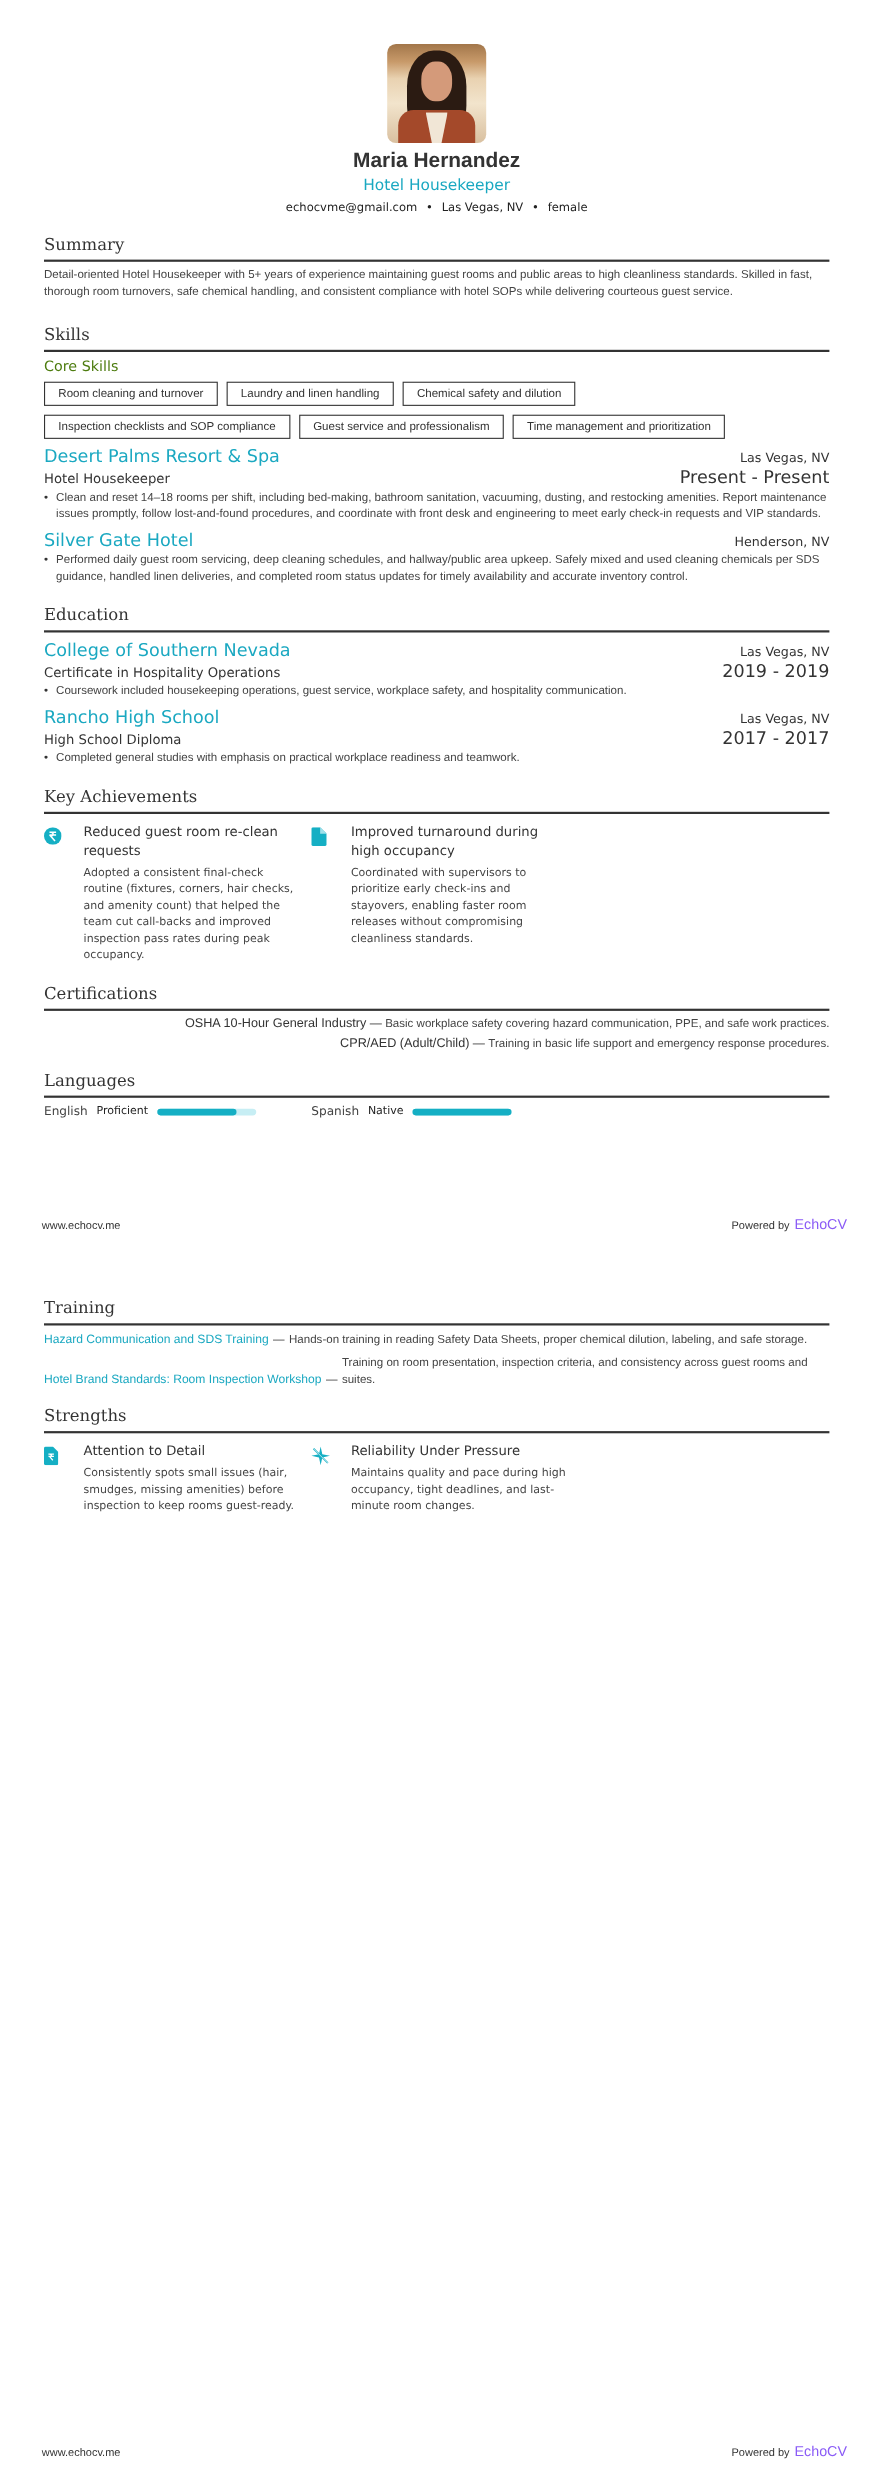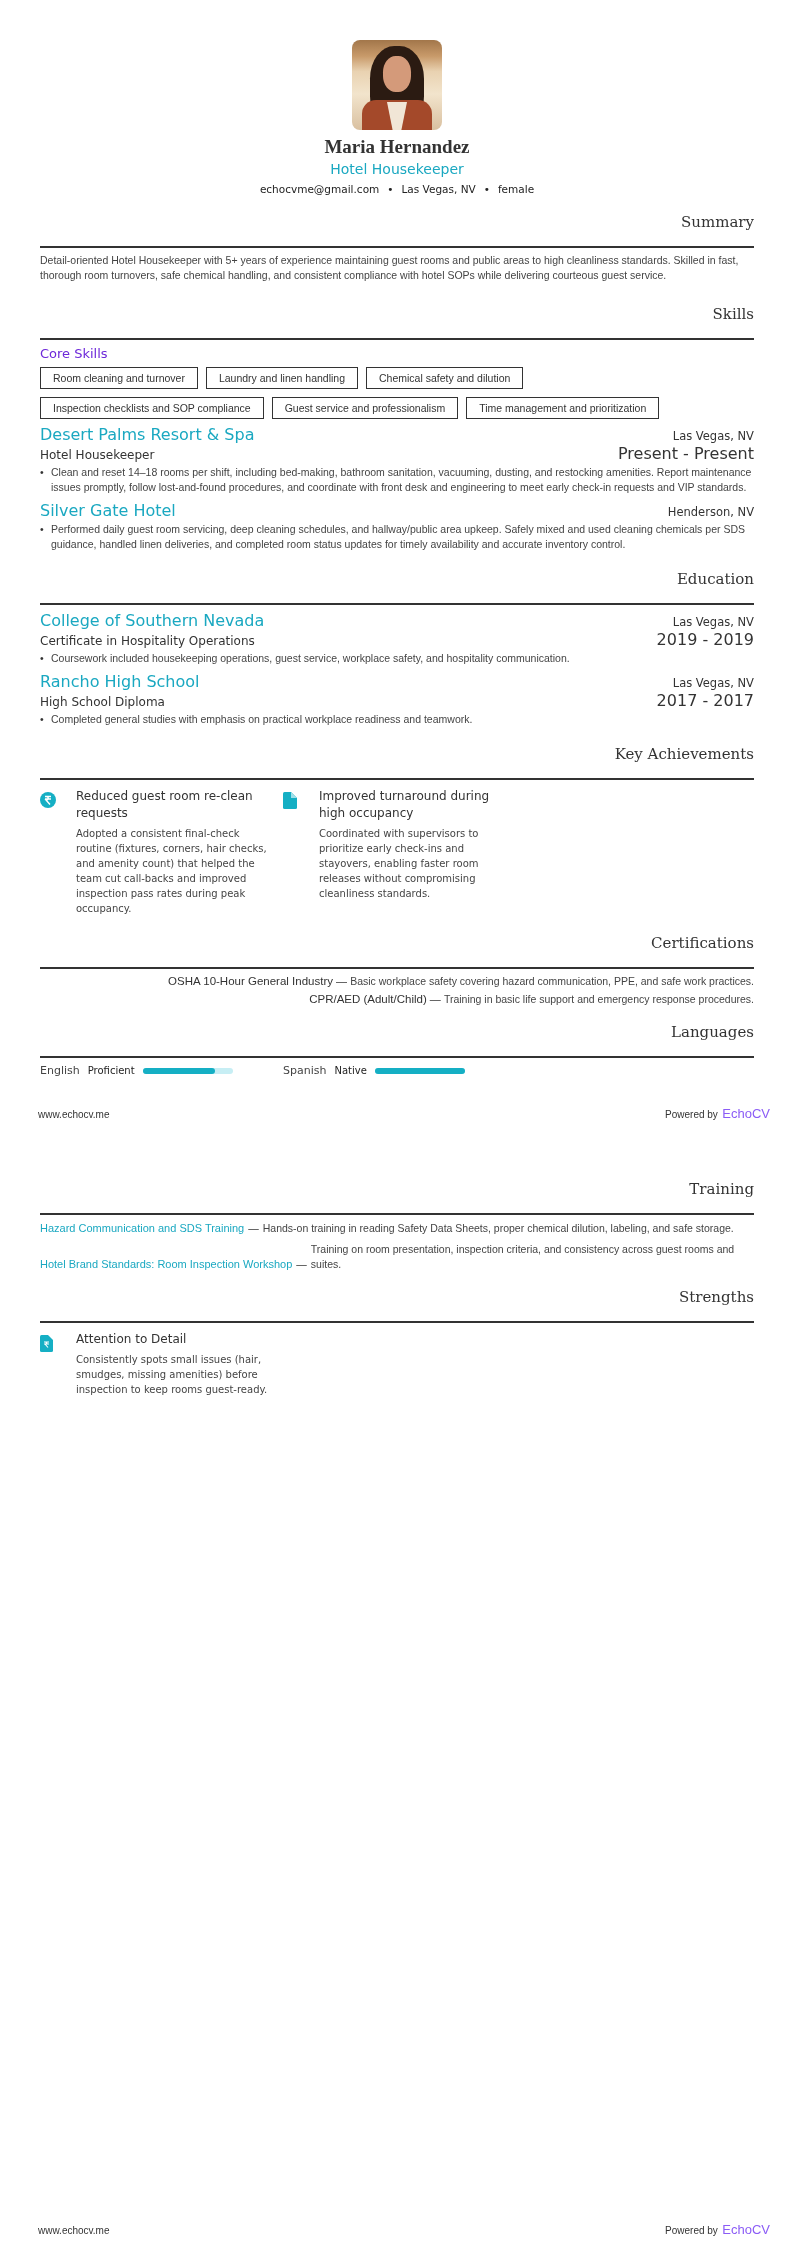--- a/index.html
+++ b/index.html
@@ -10,29 +10,29 @@
   .page2 { top: 1130px; height: 1116px; }
   .content { padding: 0 40px; }
 
   .header { text-align: center; padding-top: 40px; }
   .photo { width: 90px; height: 90px; border-radius: 8px; margin: 0 auto; overflow: hidden; position: relative;
     background: linear-gradient(180deg, #a2764a 0%, #c89a6a 18%, #e9d2b1 35%, #f2e4cc 60%, #d9c0a0 100%); }
   .photo .hair { position: absolute; left: 18px; top: 6px; width: 54px; height: 72px; border-radius: 45% 45% 30% 30%; background: #2b1b12; }
   .photo .face { position: absolute; left: 31px; top: 16px; width: 28px; height: 36px; border-radius: 45%; background: #d49a7a; }
   .photo .jacket { position: absolute; left: 10px; top: 60px; width: 70px; height: 34px; border-radius: 14px 14px 0 0; background: #a4492a; }
   .photo .shirt { position: absolute; left: 35px; top: 62px; width: 20px; height: 30px; background: #f1e6d6; clip-path: polygon(0 0,100% 0,70% 100%,30% 100%); }
-  .name { font-family: Liberation Serif, serif; font-weight: bold; font-size: 19px; color: #333; margin-top: 6px; }
+  .name { font-family: Liberation Sans, sans-serif; font-weight: bold; font-size: 19px; color: #333; margin-top: 6px; }
   .title { font-size: 14px; color: #1aa8c1; margin-top: 3px; }
   .contact { font-size: 10.5px; color: #222; margin-top: 6px; }
   .contact .dot { margin: 0 8px; }
 
-  .section-title { font-family: "DejaVu Serif", serif; font-size: 15px; color: #333; text-align: right; margin-top: 16px; padding-bottom: 15px; border-bottom: 2px solid #333; }
+  .section-title { font-family: "DejaVu Serif", serif; font-size: 15px; color: #333; text-align: left; margin-top: 16px; padding-bottom: 5px; border-bottom: 2px solid #333; }
   .para { font-family: "Liberation Sans", sans-serif; font-size: 10.5px; line-height: 15px; color: #444; margin-top: 5px; }
 
-  .subhead { font-size: 13px; color: #6d28d9; margin-top: 6px; }
+  .subhead { font-size: 13px; color: #4d7c0f; margin-top: 6px; }
   .skills { display: flex; flex-wrap: wrap; gap: 8px; margin-top: 6px; }
   .skill { border: 1px solid #333; padding: 4px 12px; font-family: "Liberation Sans", sans-serif; font-size: 10.5px; color: #333; }
 
   .entry { margin-top: 6px; }
   .row { display: flex; justify-content: space-between; align-items: baseline; }
   .org { font-size: 16px; color: #1aa8c1; }
   .loc { font-size: 11.5px; color: #333; }
   .role { font-size: 12px; color: #333; }
   .dates { font-size: 16px; color: #333; }
   .bullets { list-style: none; margin-top: 2px; }
@@ -243,20 +243,35 @@
                 <path d="M0 1.5Q0 0 1.5 0H8l5 5v10.5Q13 17 11.5 17h-10Q0 17 0 15.5Z" fill="#15afc4"></path>
                 <path d="M4 7h5M4 9h5M5 7c2.5 0 2.5 2 0 2l3 3.5" stroke="#fff" stroke-width="1.1" fill="none"></path>
               </svg>
           </span>
         </div>
         <div class="card-body">
           <div class="card-title">Attention to Detail</div>
           <div class="card-desc">Consistently spots small issues (hair, smudges, missing amenities) before inspection to keep rooms guest-ready.</div>
         </div>
       </div>
+      <div class="card">
+        <div class="card-icon">
+          <span>
+            <svg width="17" height="17" viewBox="0 0 17 17">
+                <path d="M8.5 0L10 7 17 8.5 10 10 8.5 17 7 10 0 8.5 7 7Z" fill="#15afc4"></path>
+                <path d="M2 2L15 15" stroke="#15afc4" stroke-width="1.6"></path>
+                <path d="M2 2L15 15" stroke="#fff" stroke-width="0.6"></path>
+              </svg>
+          </span>
+        </div>
+        <div class="card-body">
+          <div class="card-title">Reliability Under Pressure</div>
+          <div class="card-desc">Maintains quality and pace during high occupancy, tight deadlines, and last-minute room changes.</div>
+        </div>
+      </div>
     </div>
   </div>
 
   <div class="footer" style="top:1090px">
     <span class="url">www.echocv.me</span>
     <span><span class="powered">Powered by</span> <span class="brand">EchoCV</span></span>
   </div>
 </div>
 
 </body></html>

